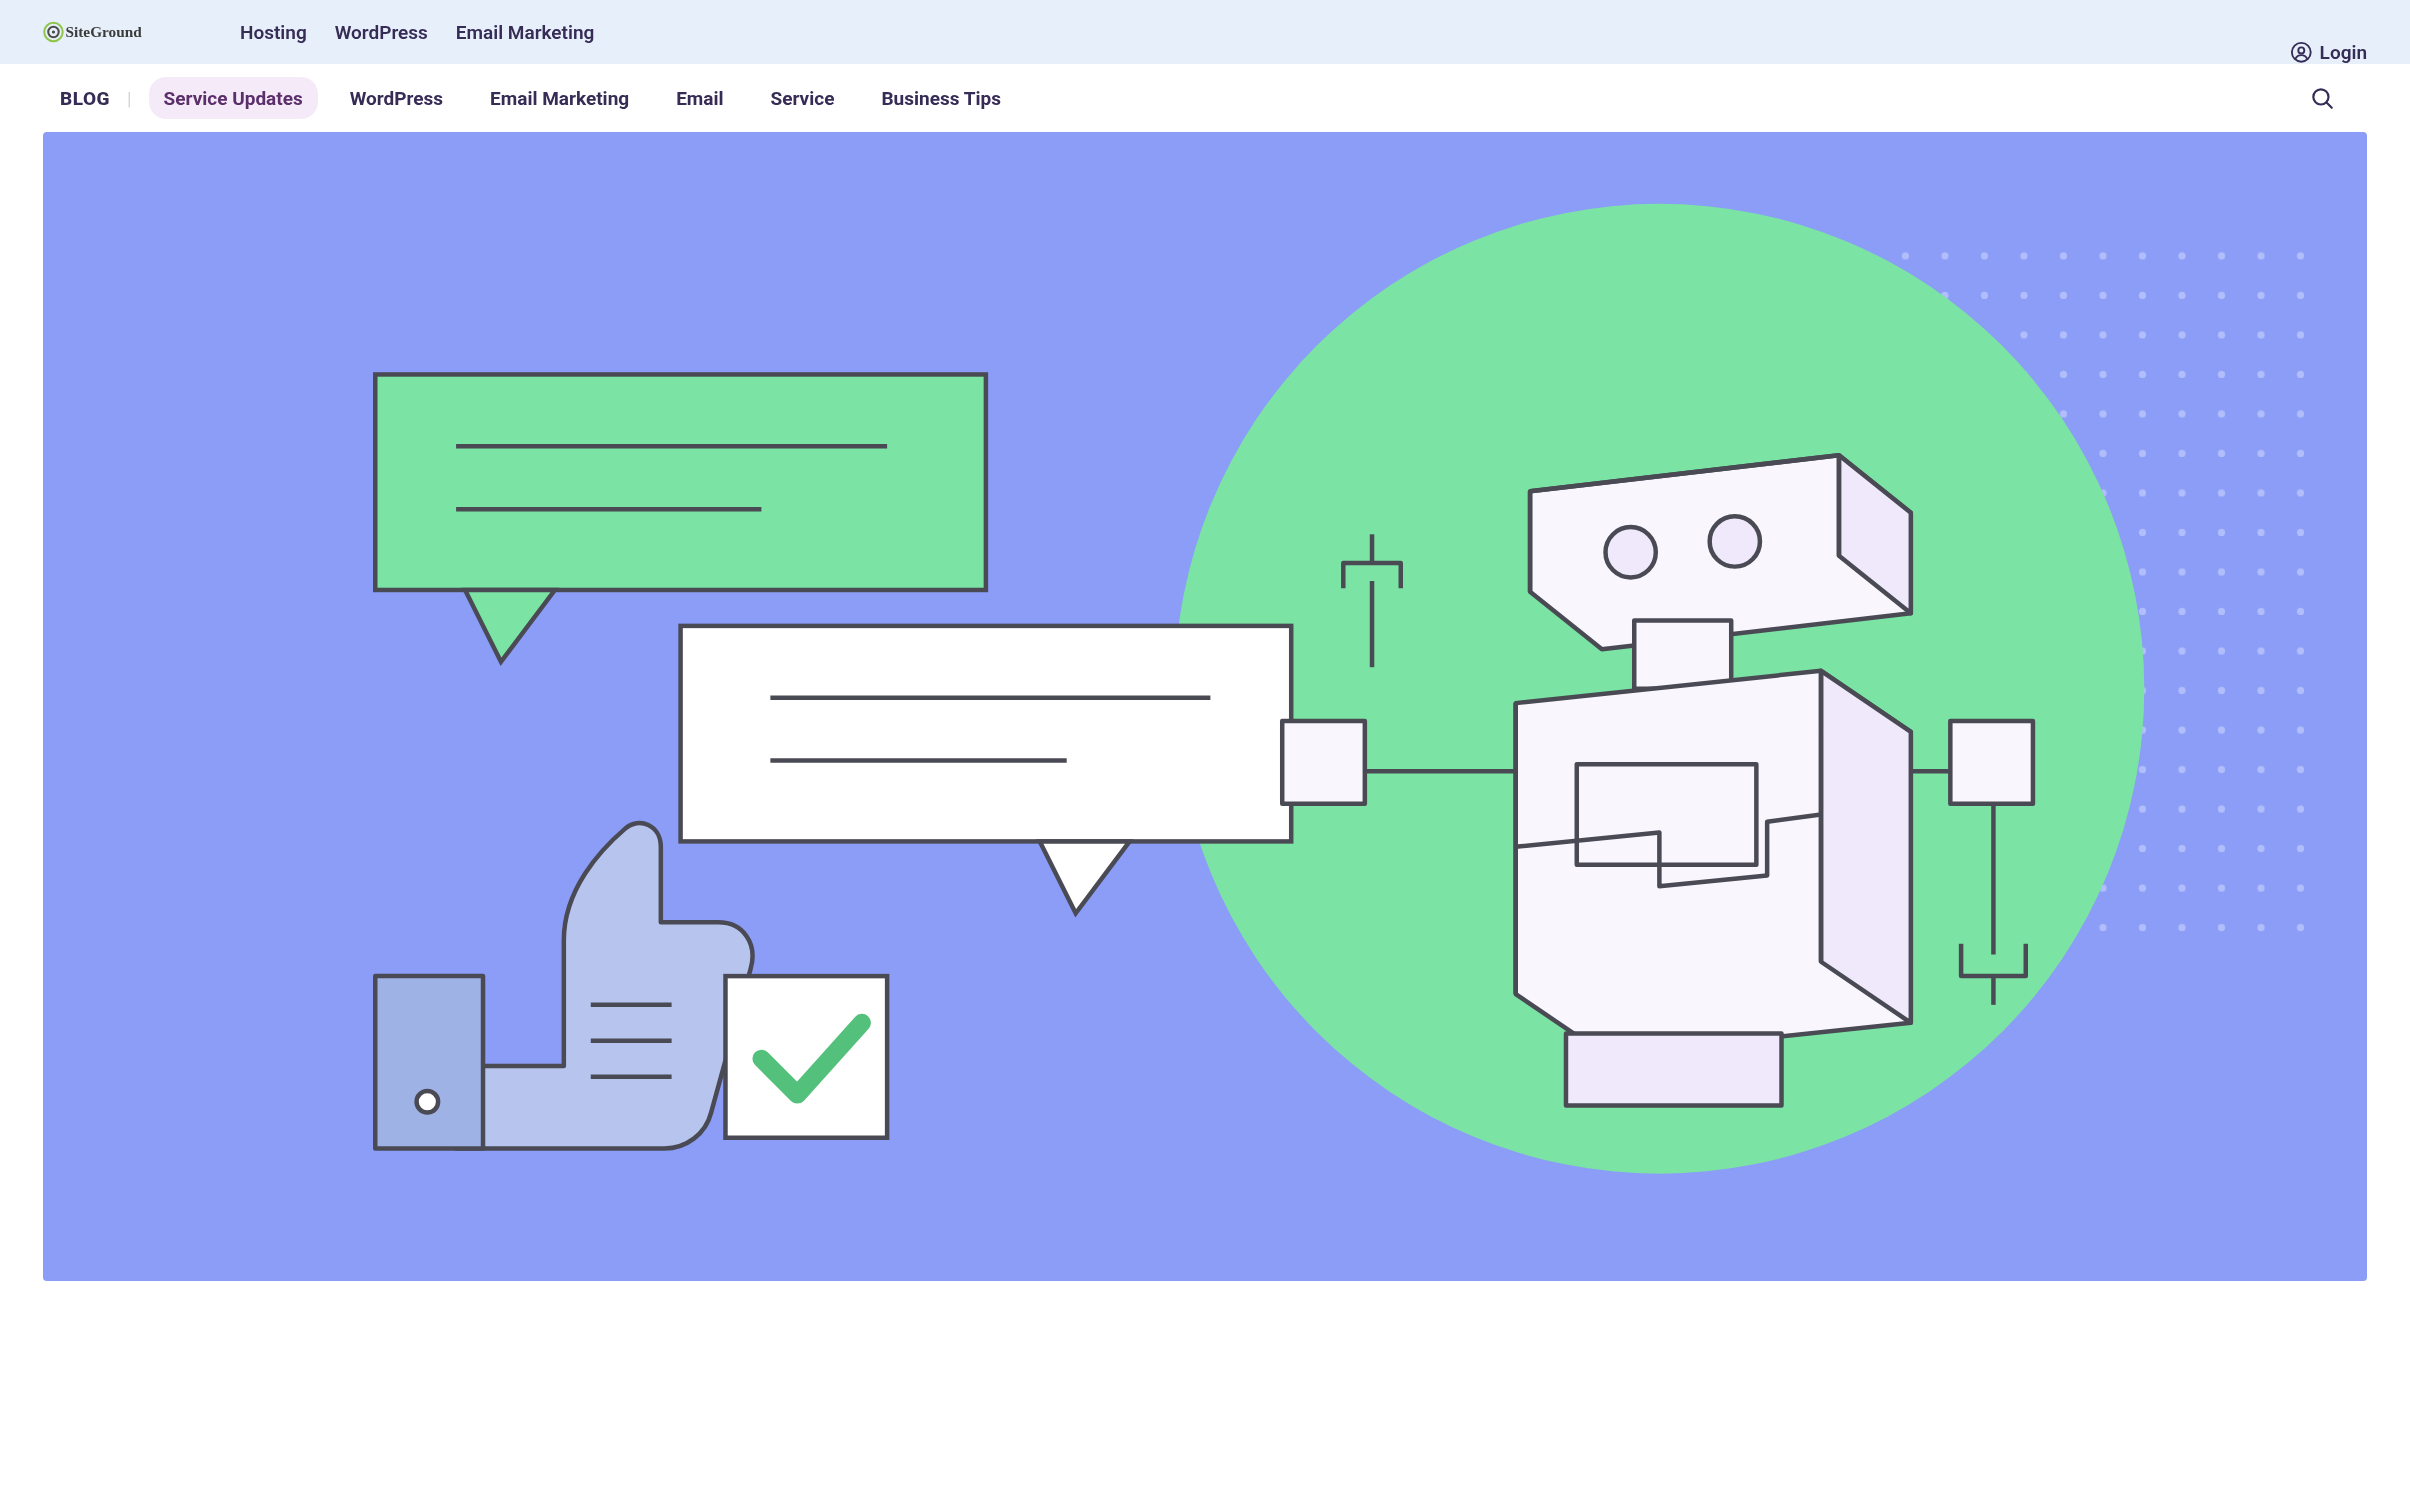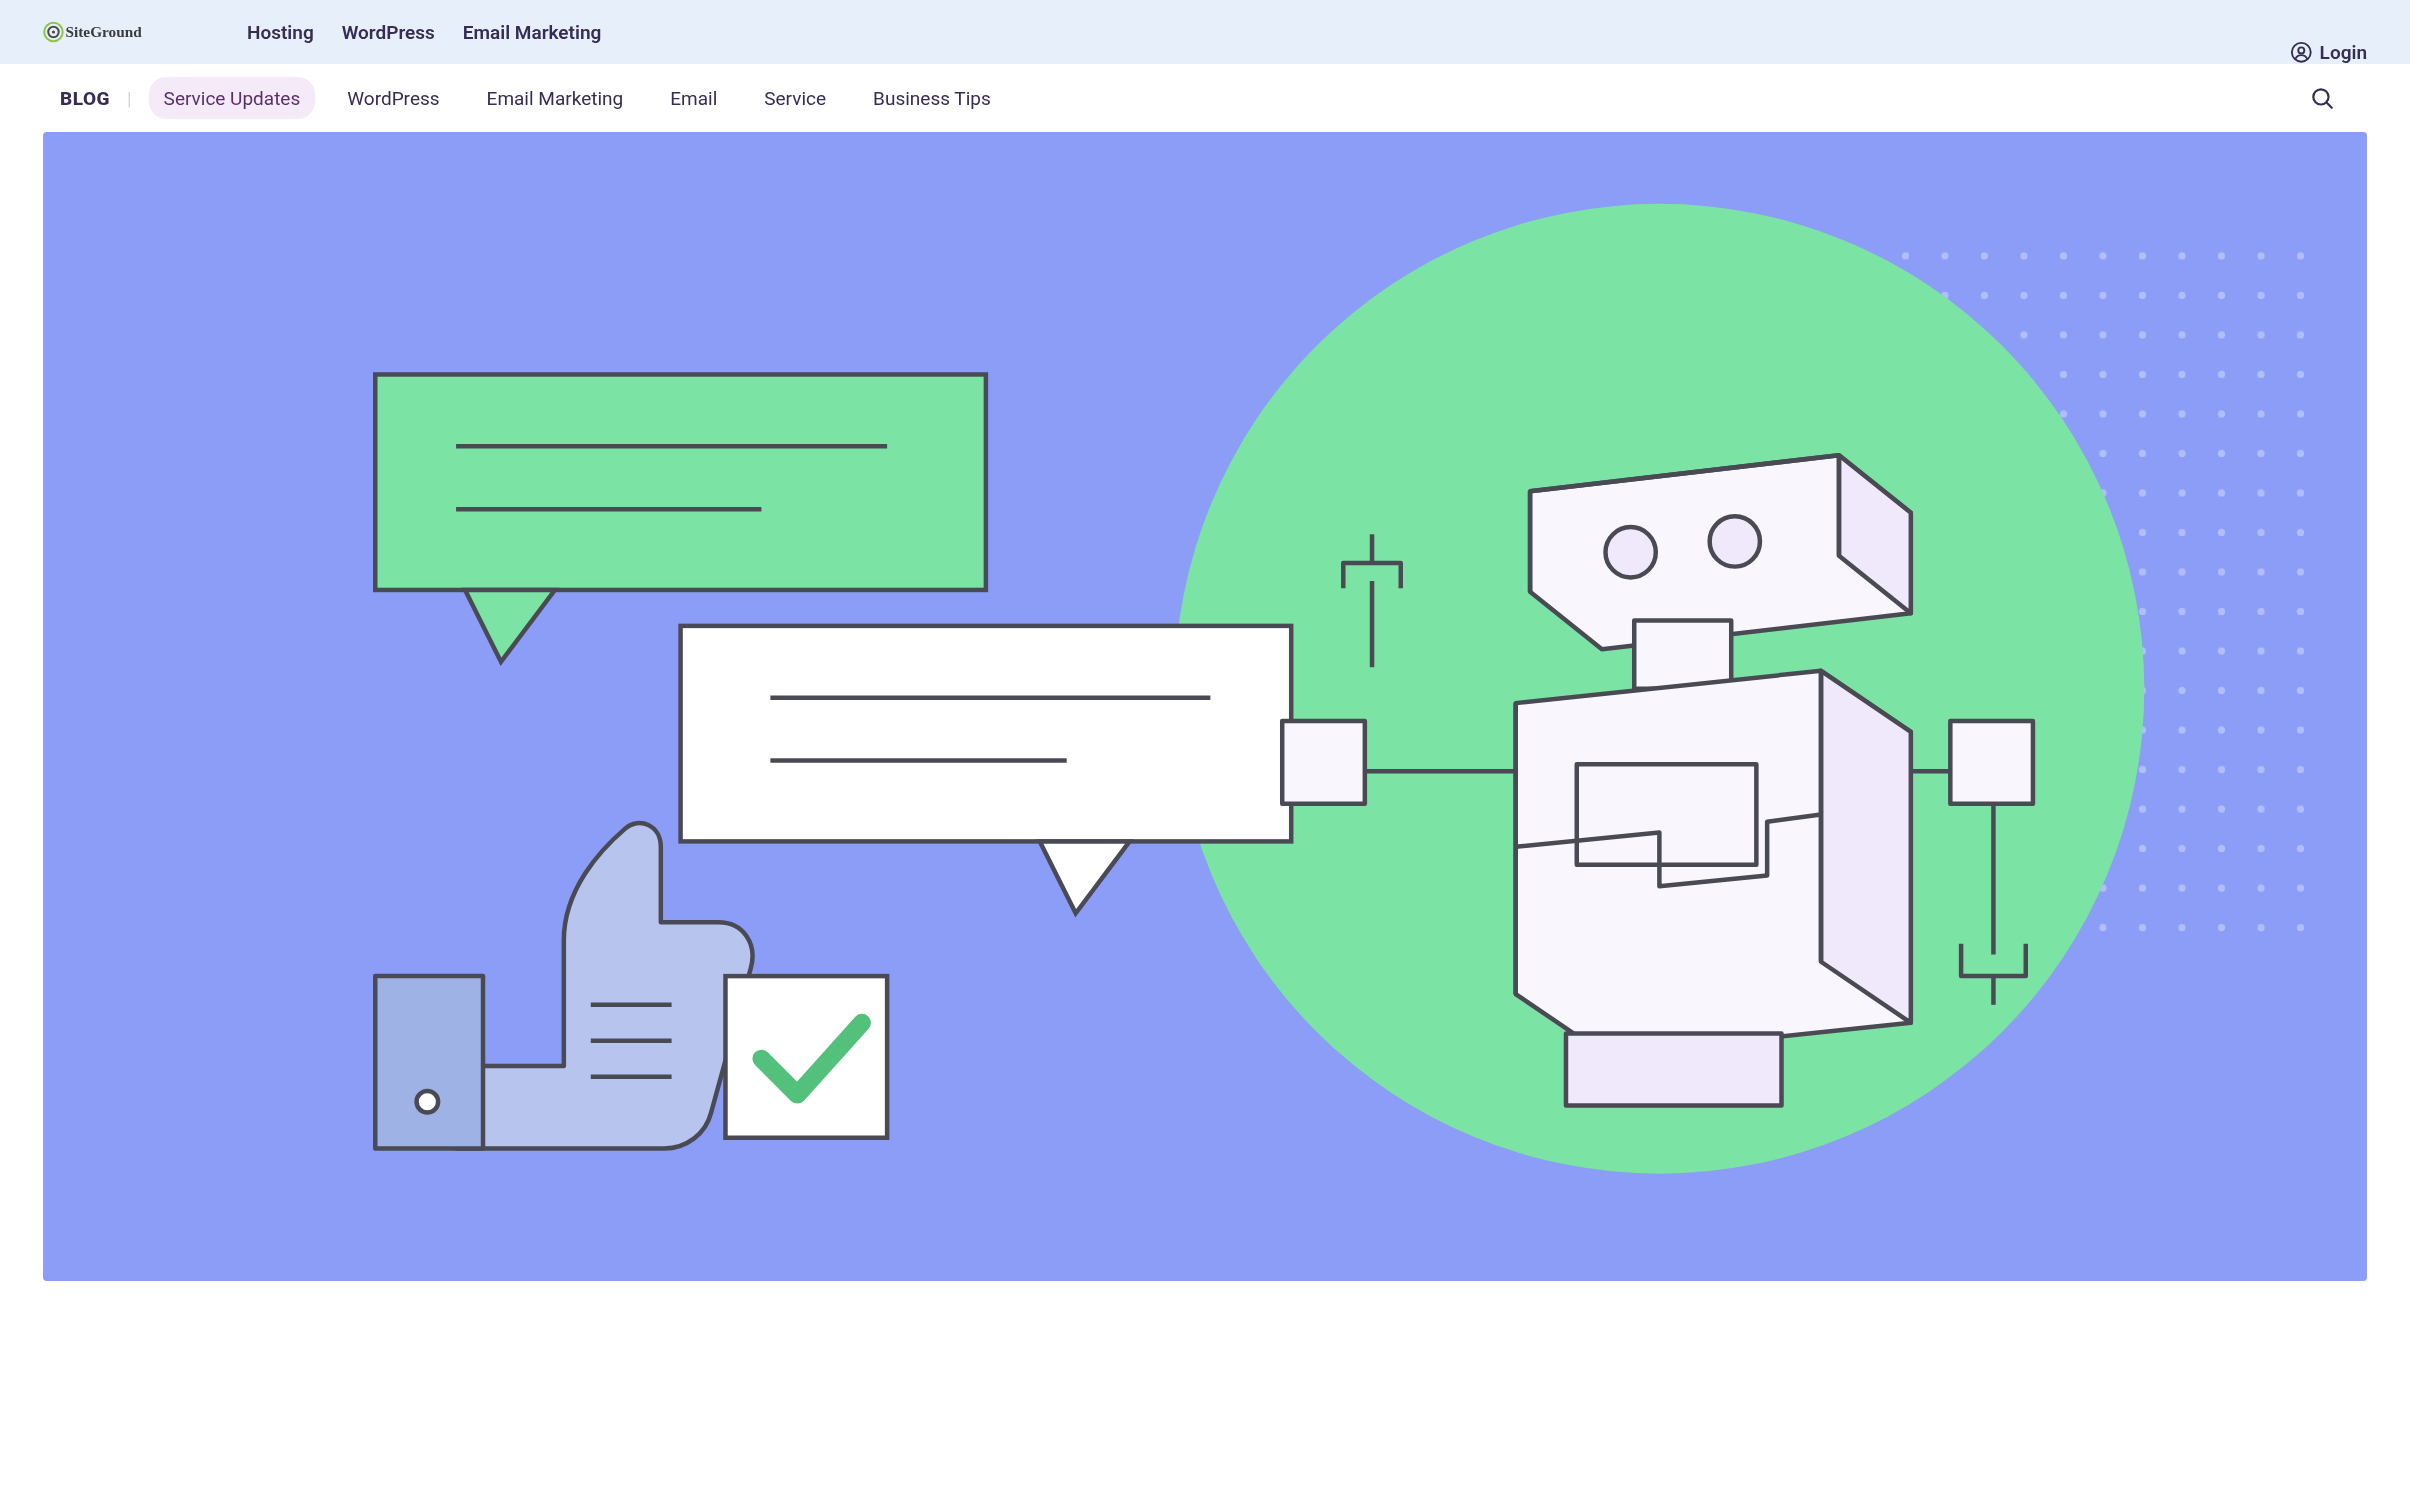--- a/index.html
+++ b/index.html
@@ -1,31 +1,31 @@
 <!DOCTYPE html>
 <html style="font-size:15px"><head>
   <meta charset="utf-8">
   <style>
     * { margin:0; padding:0; box-sizing:border-box; }
     body { font-family:-apple-system,BlinkMacSystemFont,"Segoe UI",Roboto,Helvetica,Arial,sans-serif; background:#fff; color:#362c56; }
     
     .topbar { background:#e7f0fa; height:64px; display:flex; align-items:center; padding:0 43px 0 43px; }
     .logo { display:flex; align-items:center; gap:7.5px; margin-right:17px; }
     .logo svg { width:169px; height:38px; }
-    .topnav { display:flex; gap:28px; margin-left:18px; }
+    .topnav { display:flex; gap:28px; margin-left:11px; }
     .topnav a { font-size:19px; font-weight:600; color:#362c56; text-decoration:none; cursor:pointer; }
     .spacer { flex:1; }
     .login { display:flex; align-items:center; gap:7.5px; font-size:19px; font-weight:600; cursor:pointer;margin-top:40px; }
     .login .ico { width:22.6px; height:22.6px; display:inline-flex; }
     
     .secbar { background:#fff; height:68px; display:flex; align-items:center; padding:0 75px 0 60px; }
     .secbar .blog { font-size:19px; font-weight:800; letter-spacing:0.5px; }
     .secbar .sep { margin:0 17px; color:#cfd5de; font-size:19px; }
     .secbar .tabs { display:flex; gap:17px; align-items:center; }
-    .secbar .tab { font-size:19px; font-weight:400; color:#362c56; padding:9.4px 15px; border-radius:17px; white-space:nowrap; cursor:pointer; }
+    .secbar .tab { font-size:19px; font-weight:700; color:#362c56; padding:9.4px 15px; border-radius:17px; white-space:nowrap; cursor:pointer; }
     .secbar .tab.active { background:#f5eaf8; color:#5b2f6b; }
     .searchbtn { width:26px; height:26px; display:inline-flex; cursor:pointer; }
     
     .hero-wrap { padding:0 43px 28px; }
     .hero { width:100%; aspect-ratio:1294/640; border-radius:3.8px; overflow:hidden; }
     .hero svg { width:100%; height:100%; display:block; }
   </style>
 </head>
 <body>
 

